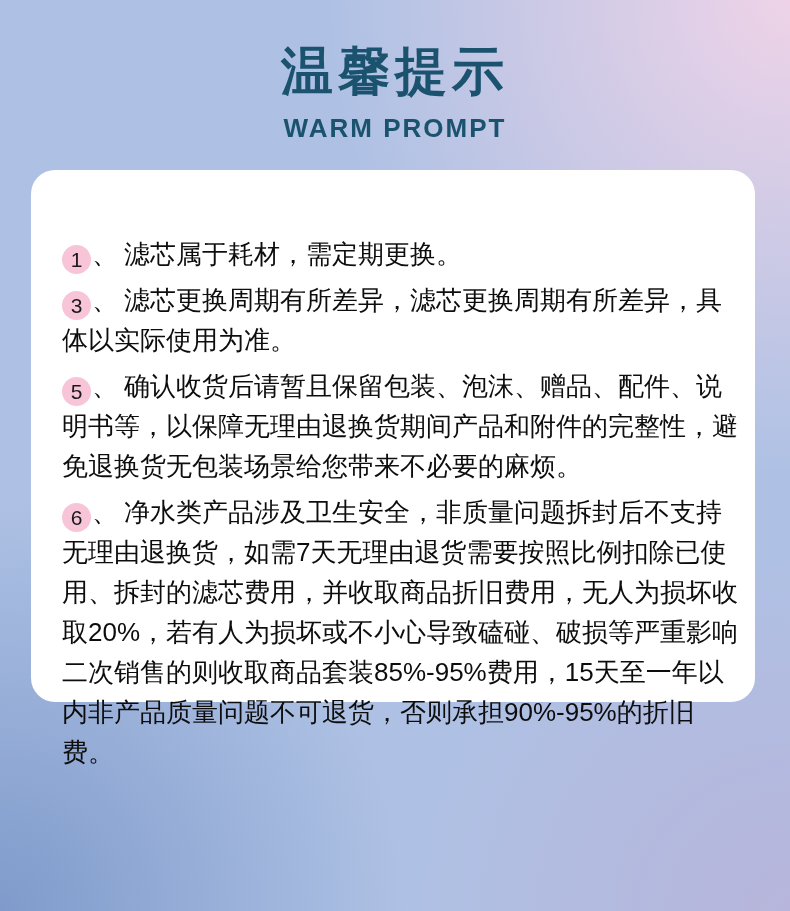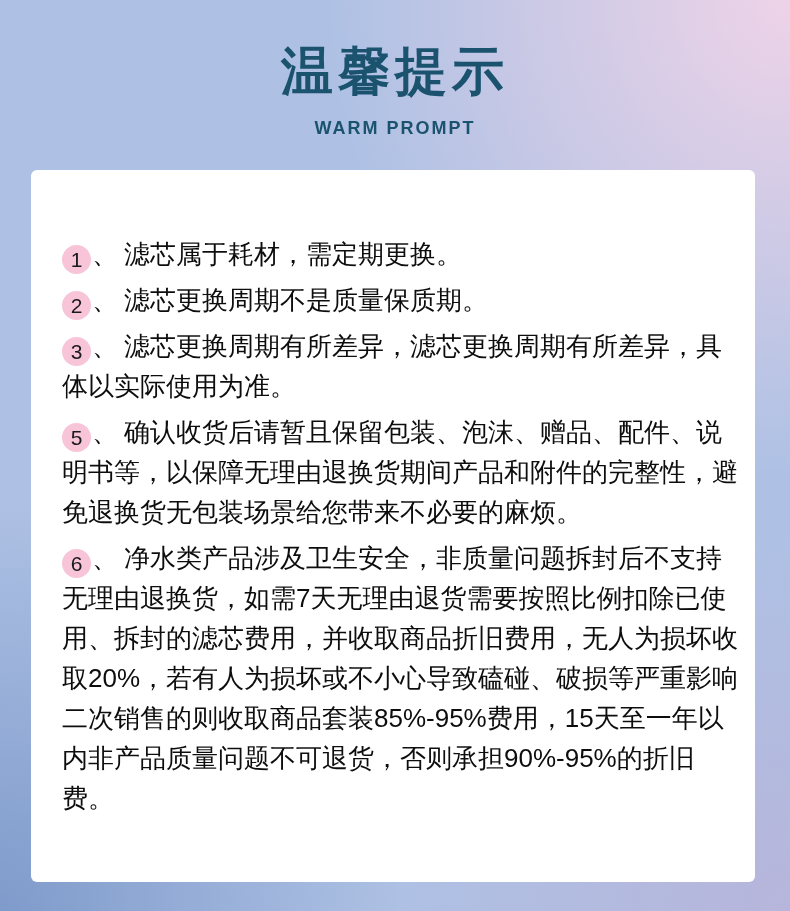--- a/index.html
+++ b/index.html
@@ -27,33 +27,33 @@
   .title {
     font-size: 52px;
     line-height: 58px;
     font-weight: 800;
     letter-spacing: 5px;
     color: #1b536f;
   }
 
   .subtitle {
     margin-top: 14px;
-    font-size: 18px;
+    font-size: 26px;
     line-height: 28px;
     font-weight: 700;
     letter-spacing: 2px;
     color: #1b536f;
   }
 
   .card {
     margin: 28px 35px 0 31px;
     width: 724px;
-    height: 712px;
+    height: 532px;
     background: #ffffff;
-    border-radius: 6px;
+    border-radius: 24px;
     padding: 64px 14px 40px 31px;
   }
 
   .notice-list {
     font-size: 26px;
     line-height: 40px;
     color: #0d0d0d;
   }
 
   .item {
@@ -85,21 +85,20 @@
 <div class="header">
   <div class="title">温馨提示</div>
   <div class="subtitle">WARM PROMPT</div>
 </div>
 
 <div class="card">
   <div class="notice-list">
 
     <p class="item"><span class="badge">1</span><span class="sep">、</span><span>滤芯属于耗材，需定期更换。</span></p>
 
-    <p class="item"><span class="badge">2</span><span class="sep">、</span><span>滤芯更换周期不是质量保质期。</span></p>
 
     <p class="item"><span class="badge">3</span><span class="sep">、</span><span>滤芯更换周期有所差异，滤芯更换周期有所差异，具体以实际使用为准。</span></p>
 
 
     <p class="item"><span class="badge">5</span><span class="sep">、</span><span>确认收货后请暂且保留包装、泡沫、赠品、配件、说明书等，以保障无理由退换货期间产品和附件的完整性，避免退换货无包装场景给您带来不必要的麻烦。</span></p>
 
     <p class="item"><span class="badge">6</span><span class="sep">、</span><span>净水类产品涉及卫生安全，非质量问题拆封后不支持无理由退换货，如需7天无理由退货需要按照比例扣除已使用、拆封的滤芯费用，并收取商品折旧费用，无人为损坏收取20%，若有人为损坏或不小心导致磕碰、破损等严重影响二次销售的则收取商品套装85%-95%费用，15天至一年以内非产品质量问题不可退货，否则承担90%-95%的折旧费。</span></p>
 
   </div>
 </div>

